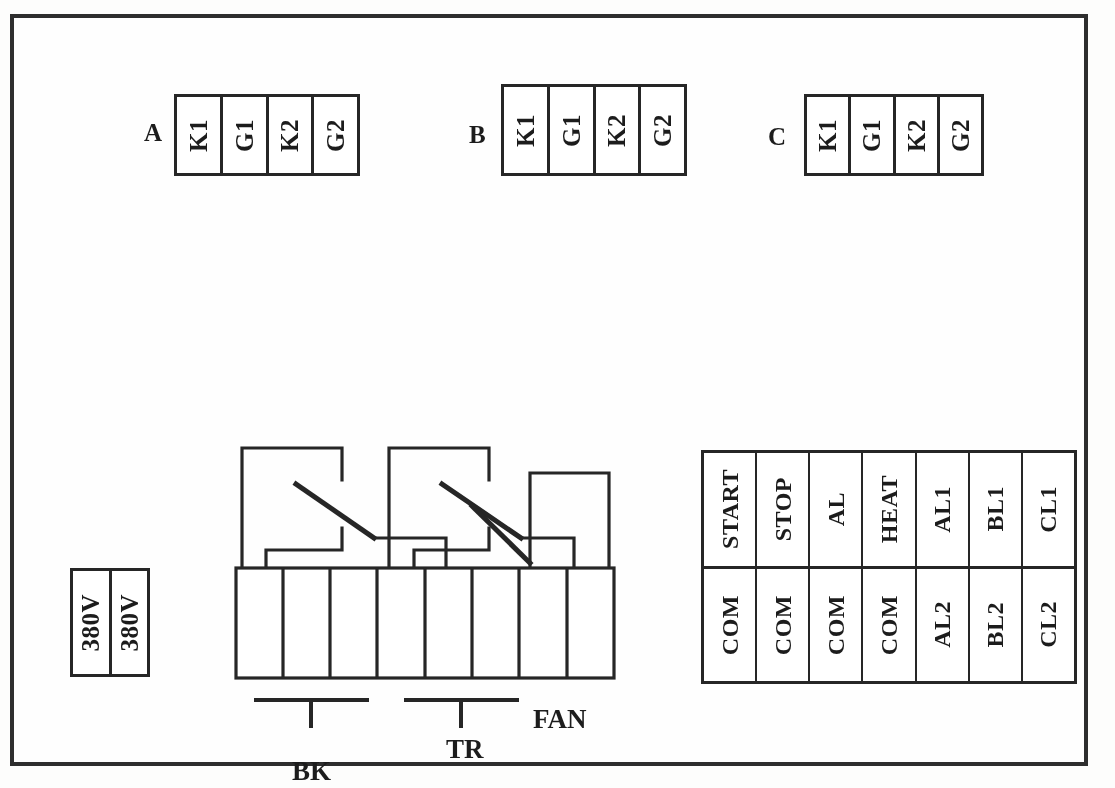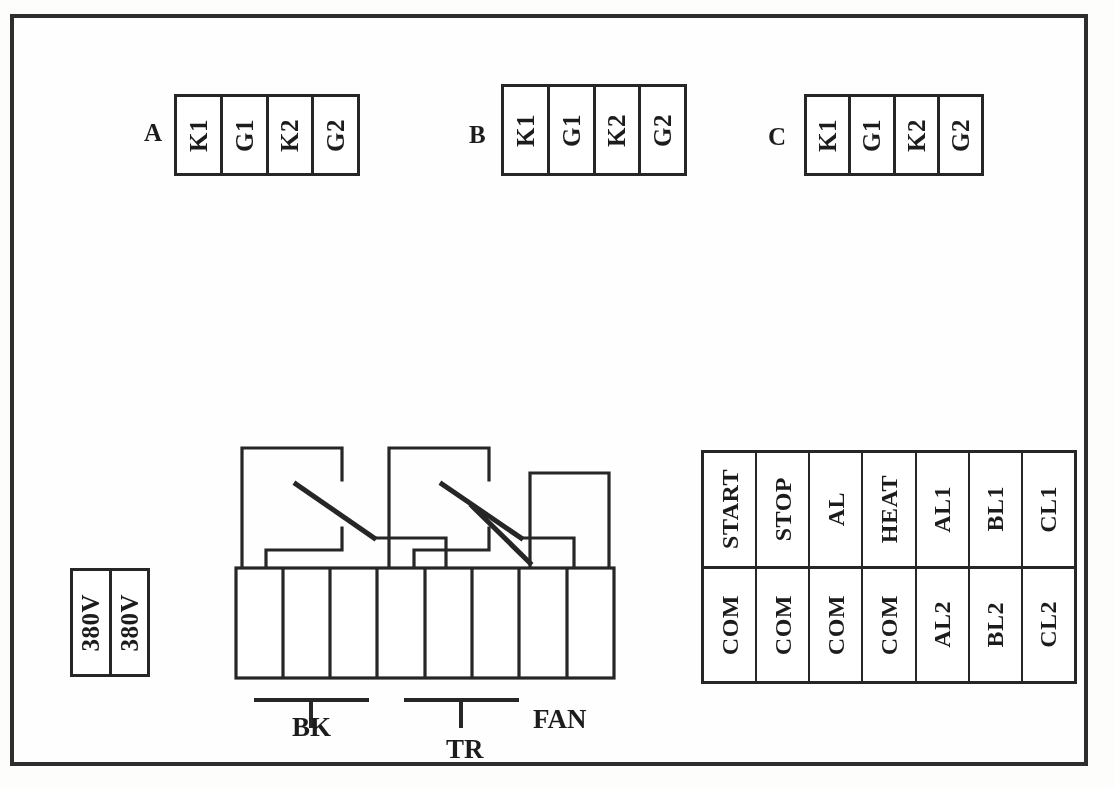--- a/index.html
+++ b/index.html
@@ -128,21 +128,21 @@
   #schematic svg { display: block; }
 
   
   .bracket-label {
     position: absolute;
     font-weight: bold;
     font-size: 27px;
     color: #1c1c1c;
     line-height: 1;
   }
-  #label-bk { left: 278px; top: 696px; }
+  #label-bk { left: 278px; top: 740px; }
   #label-tr { left: 432px; top: 718px; text-align: right; }
   #label-fan { left: 519px; top: 688px; text-align: right; }
 </style>
 </head>
 <body>
 
 <div id="page">
 
   <div id="frame">
 

